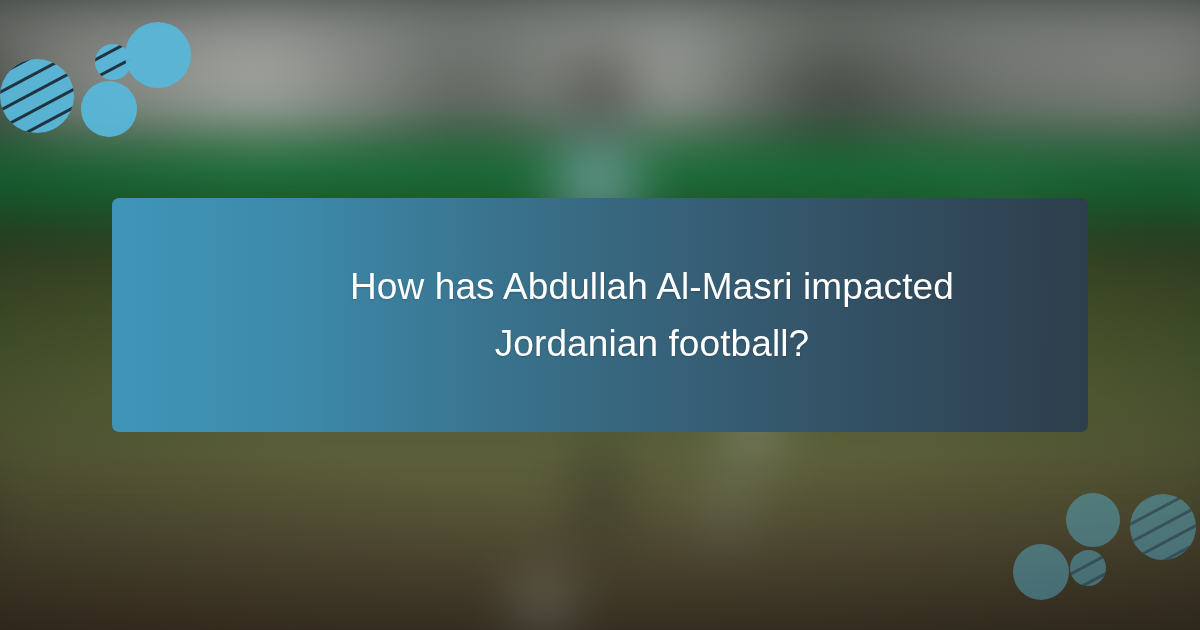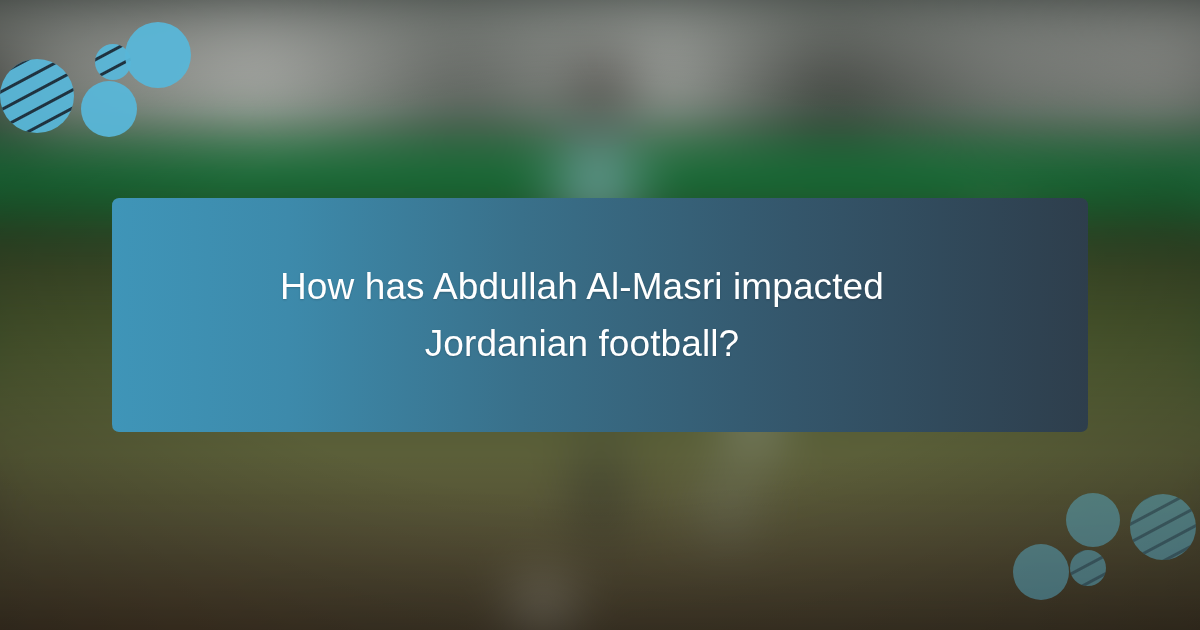--- a/index.html
+++ b/index.html
@@ -144,20 +144,21 @@
   .banner-svg { display: block; width: 100%; height: 100%; }
 
   .banner-text {
     position: absolute;
     left: 0;
     top: 0;
     width: 1080px;
     height: 234px;
     display: flex;
     align-items: center;
+    justify-content: center;
     box-sizing: border-box;
     padding: 4px 120px;
   }
   .headline {
     margin: 0;
     color: #ffffff;
     font-family: "Liberation Sans", "DejaVu Sans", sans-serif;
     font-size: 37px;
     font-weight: 400;
     line-height: 1.55;

